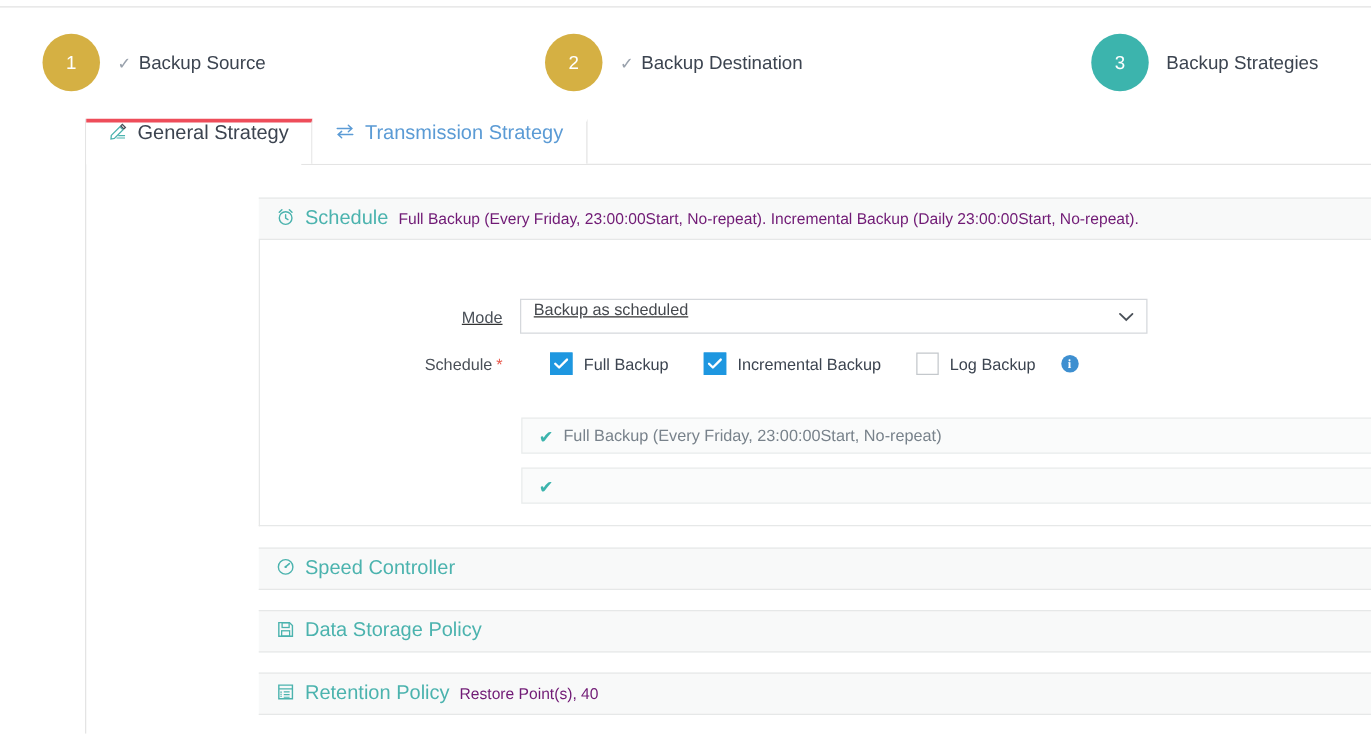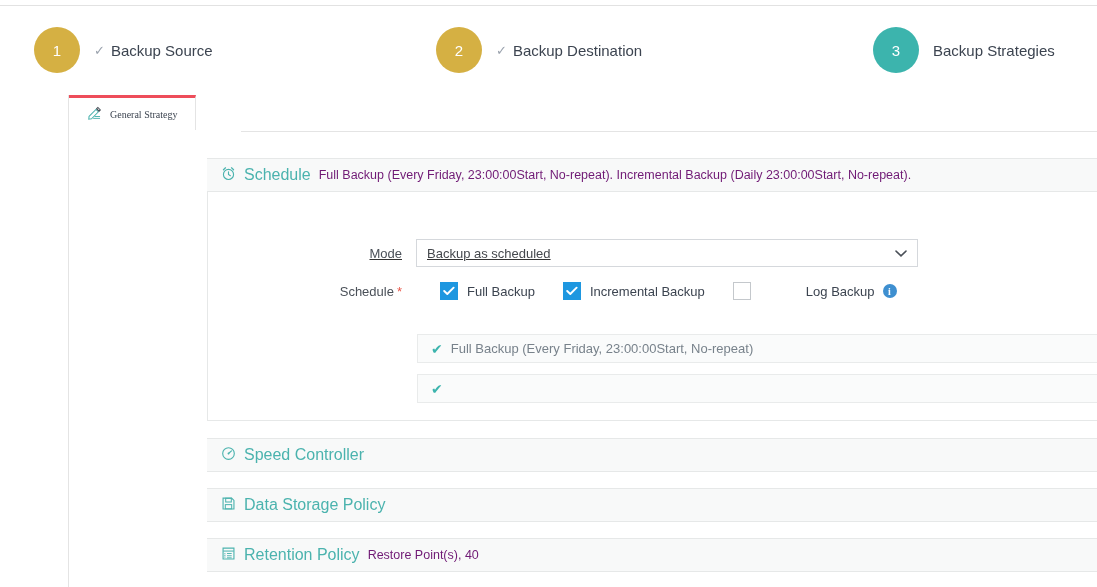--- a/index.html
+++ b/index.html
@@ -84,29 +84,27 @@
   }
   .tabs {
     position: absolute;
     left: 0; top: 0;
     height: 36px;
     display: flex;
     align-items: stretch;
   }
   .tab {
     display: flex;
-    align-items: center;
     gap: 8px;
     padding: 0 18px;
     height: 36px;
     box-sizing: border-box;
-    font-size: 10px;
+    font-size: 16px;
     white-space: nowrap;
     background: #ffffff;
-    font-family: Liberation Serif, serif;
   }
   .tab.active {
     border-top: 3px solid #ee4d5a;
     border-right: 1px solid #e4e4e4;
     color: #3c4450;
   }
   .tab.inactive {
     color: #5b9bd5;
     border-top: 3px solid transparent;
     border-right: 1px solid #e4e4e4;
@@ -187,21 +185,21 @@
 
   #row-mode { left: 108px; top: 47px; text-decoration: underline; }
   #row-schedule { left: 108px; top: 90px; }
 
   .select-box {
     width: 502px;
     height: 28px;
     border: 1px solid #d5d8dc;
     background: #ffffff;
     display: flex;
-    align-items: center;
+    align-items: flex-start;
     padding: 0 10px;
     box-sizing: border-box;
     font-size: 13px;
     color: #45484d;
     position: relative;
   }
   .select-caret {
     position: absolute;
     right: 10px;
     top: 50%;
@@ -312,20 +310,29 @@
       <span class="tab-icon">
         <svg width="15" height="15" viewBox="0 0 16 16">
           <path d="M2.2 11.0 L9.6 3.6 L12.2 6.2 L4.8 13.6 L1.9 14.1 Z" fill="none" stroke="#4bb3ae" stroke-width="1.1"></path>
           <path d="M10.3 2.9 L11.6 1.6 L14.2 4.2 L12.9 5.5 Z" fill="none" stroke="#4a5058" stroke-width="1.1"></path>
           <path d="M6.6 13.2 H13.9 M8.1 11.2 H13.9" stroke="#4bb3ae" stroke-width="1" fill="none"></path>
         </svg>
       </span>
       <span>General Strategy</span>
     </div>
 
+    <div class="tab inactive">
+      <span class="tab-icon">
+        <svg width="16" height="14" viewBox="0 0 18 14">
+          <path d="M2 4.5 H15 M12 1.6 L15.2 4.5 L12 7.4" stroke="#5b9bd5" stroke-width="1.3" fill="none" stroke-linecap="round"></path>
+          <path d="M16 10 H3 M6 7.1 L2.8 10 L6 12.9" stroke="#5b9bd5" stroke-width="1.3" fill="none" stroke-linecap="round"></path>
+        </svg>
+      </span>
+      <span>Transmission Strategy</span>
+    </div>
 
   </div>
   <div class="tab-mask"></div>
 
 </div>
 
 <div class="panel" id="panel-schedule">
 
   <div class="panel-head">
     <span>
@@ -371,21 +378,21 @@
 
         <div class="cb-item">
           <span class="cb checked">
             <svg width="12" height="10" viewBox="0 0 12 10">
               <path d="M1.2 5.0 L4.3 8.0 L10.6 1.7" stroke="#ffffff" stroke-width="1.9" fill="none" stroke-linecap="round" stroke-linejoin="round"></path>
             </svg>
           </span>
           <span class="cb-label">Incremental Backup</span>
         </div>
 
-        <div class="cb-item" style="margin-right:8px;gap:46px;">
+        <div class="cb-item" style="margin-right:20px;">
           <span class="cb unchecked"></span>
           <span class="cb-label">Log Backup</span>
         </div>
 
         <span class="info-icon">i</span>
 
       </div>
     </div>
 
     <div class="sched-rows">

